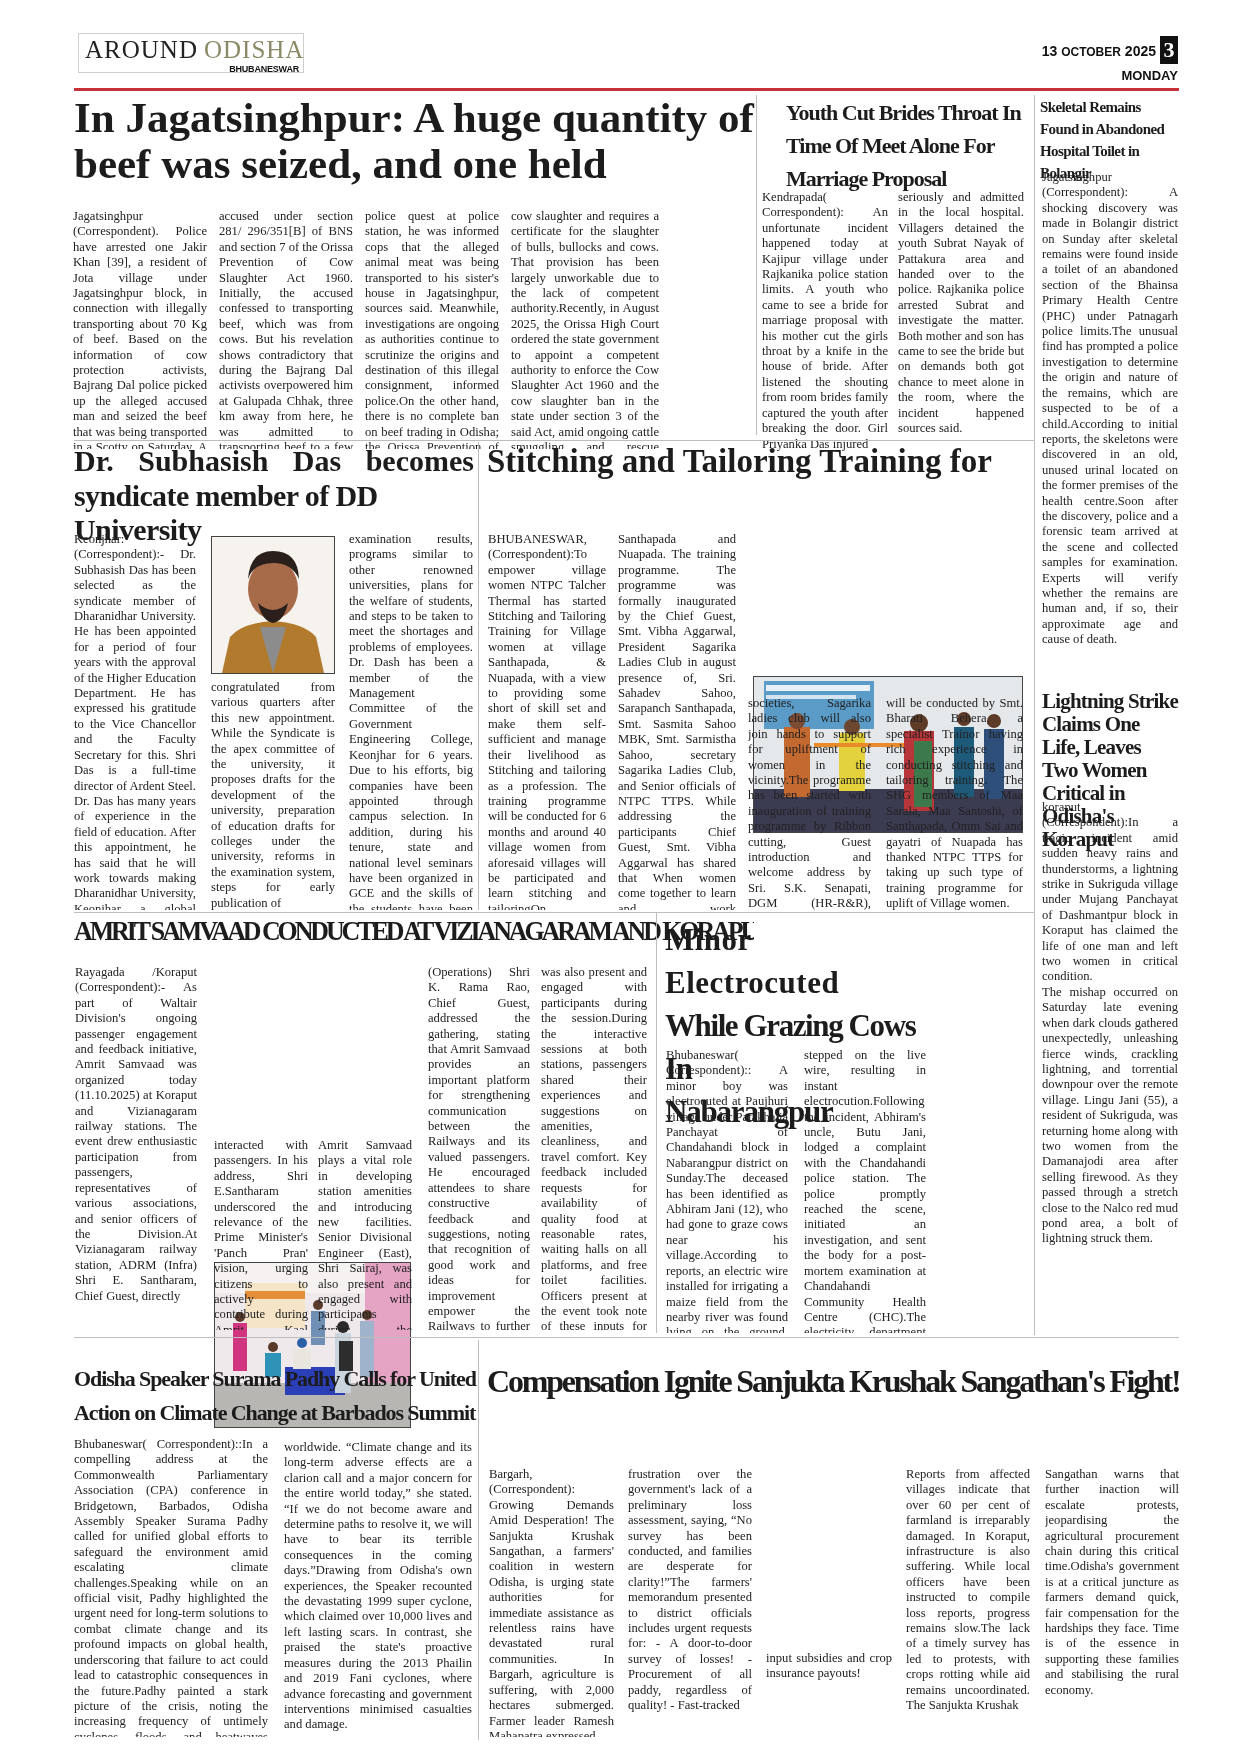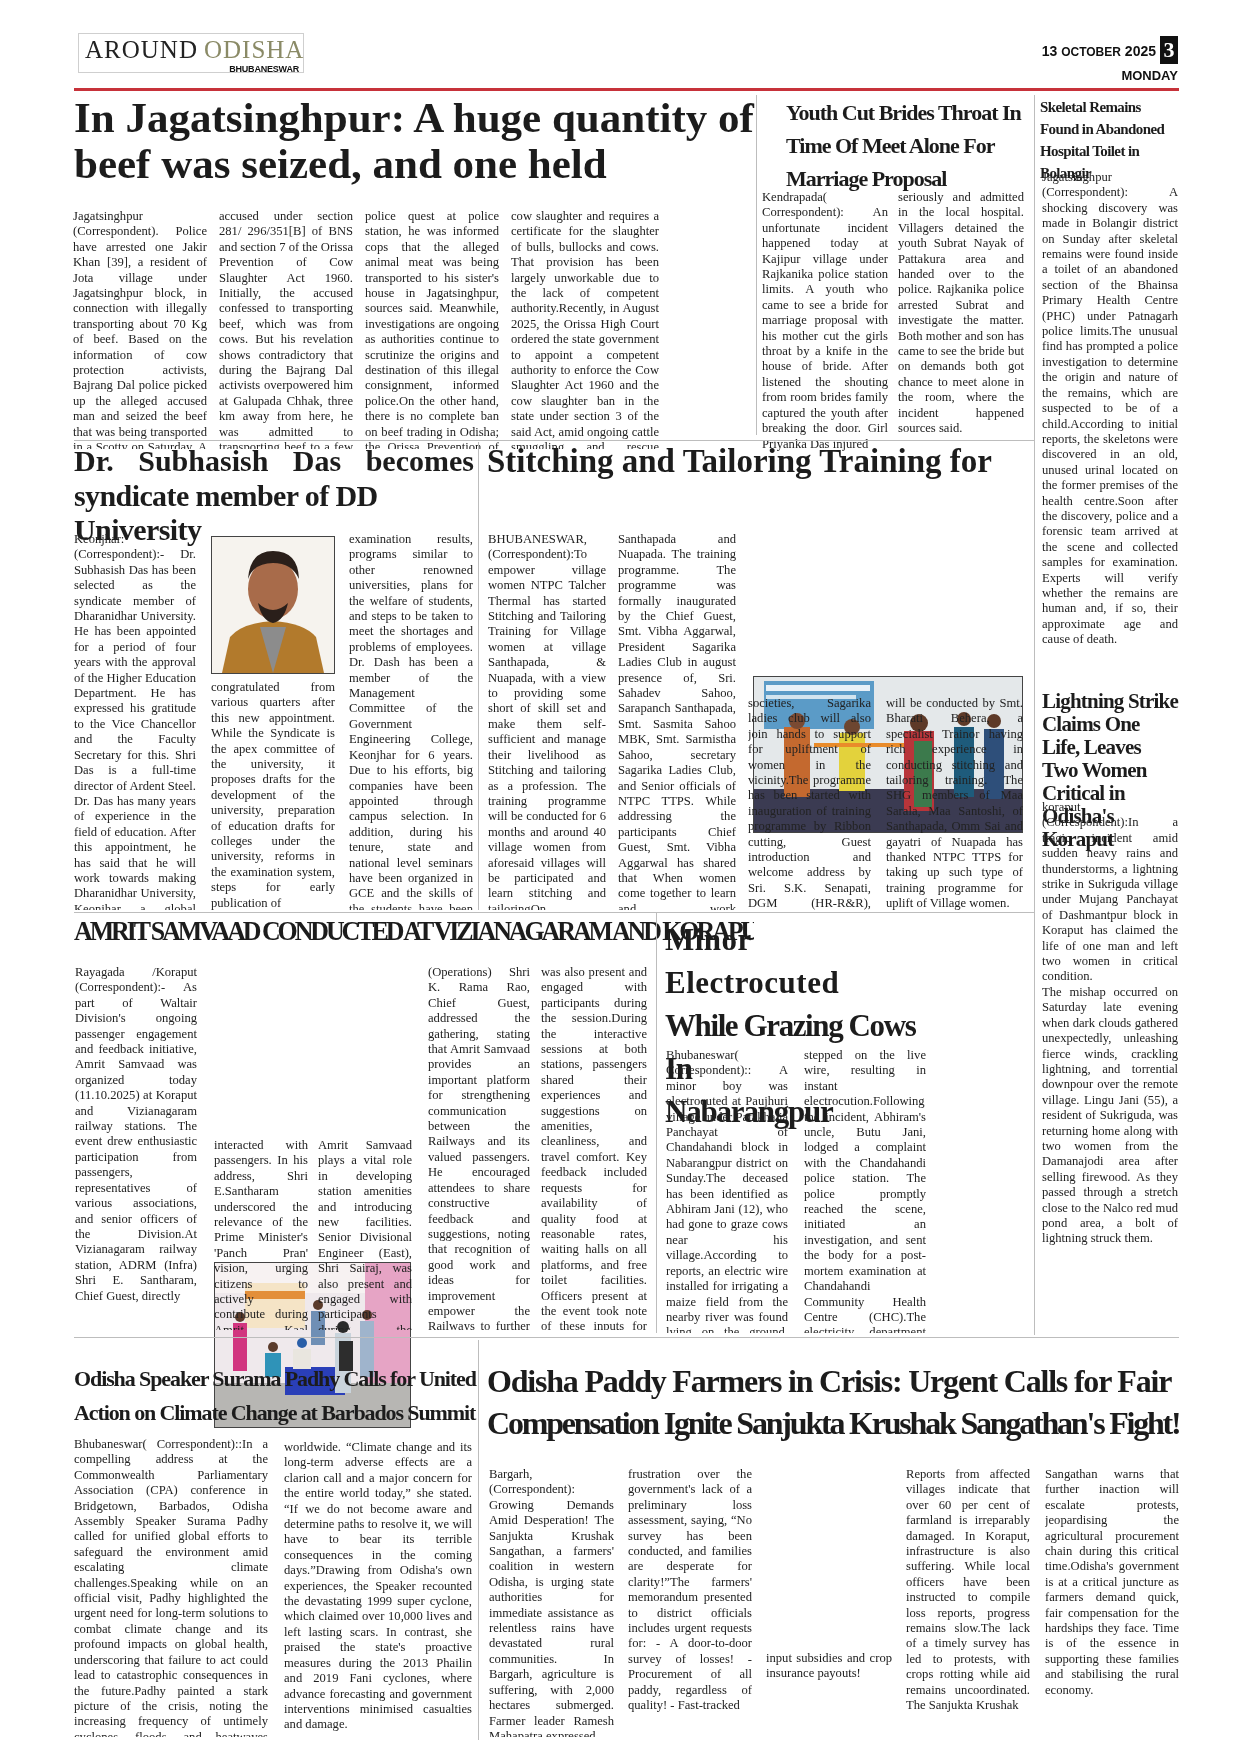--- a/index.html
+++ b/index.html
@@ -171,21 +171,20 @@
 
 <div class="abs" style="left:74px; top:1362px; width:400px;">
   <h2 class="headline" style="font-size:22px; line-height:34px; letter-spacing:-1.1px; white-space:nowrap;">Odisha Speaker Surama Padhy Calls for United</h2>
   <h2 class="headline" style="font-size:22px; line-height:34px; letter-spacing:-1.1px; white-space:nowrap;">Action on Climate Change at Barbados Summit</h2>
 </div>
 <div class="abs col" style="left:74px; top:1437px; width:194px; height:300px;">Bhubaneswar( Correspondent)::In a compelling address at the Commonwealth Parliamentary Association (CPA) conference in Bridgetown, Barbados, Odisha Assembly Speaker Surama Padhy called for unified global efforts to safeguard the environment amid escalating climate challenges.Speaking while on an official visit, Padhy highlighted the urgent need for long-term solutions to combat climate change and its profound impacts on global health, underscoring that failure to act could lead to catastrophic consequences in the future.Padhy painted a stark picture of the crisis, noting the increasing frequency of untimely cyclones, floods, and heatwaves disrupting environmental balance and claiming lives</div>
 <div class="abs col" style="left:284px; top:1440px; width:188px; height:300px;">worldwide. “Climate change and its long-term adverse effects are a clarion call and a major concern for the entire world today,” she stated. “If we do not become aware and determine paths to resolve it, we will have to bear its terrible consequences in the coming days.”Drawing from Odisha's own experiences, the Speaker recounted the devastating 1999 super cyclone, which claimed over 10,000 lives and left lasting scars. In contrast, she praised the state's proactive measures during the 2013 Phailin and 2019 Fani cyclones, where advance forecasting and government interventions minimised casualties and damage.</div>
 <div class="abs vrule" style="left:478px; top:1340px; height:400px;"></div>
 
 <div class="abs" style="left:487px; top:1360px; width:692px;">
-  <h2 class="headline" style="font-size:32px; line-height:42px; letter-spacing:-1.2px; white-space:nowrap;">Odisha Paddy Farmers in Crisis: Urgent Calls for Fair</h2>
   <h2 class="headline" style="font-size:32px; line-height:42px; letter-spacing:-2.2px; white-space:nowrap;">Compensation Ignite Sanjukta Krushak Sangathan's Fight!</h2>
 </div>
 <div class="abs col" style="left:489px; top:1467px; width:125px; height:270px;">Bargarh,(Correspondent): Growing Demands Amid Desperation! The Sanjukta Krushak Sangathan, a farmers' coalition in western Odisha, is urging state authorities for immediate assistance as relentless rains have devastated rural communities. In Bargarh, agriculture is suffering, with 2,000 hectares submerged. Farmer leader Ramesh Mahapatra expressed</div>
 <div class="abs col" style="left:628px; top:1467px; width:124px; height:270px;">frustration over the government's lack of a preliminary loss assessment, saying, “No survey has been conducted, and families are desperate for clarity!”The farmers' memorandum presented to district officials includes urgent requests for: - A door-to-door survey of losses! - Procurement of all paddy, regardless of quality! - Fast-tracked</div>
 
 <div class="abs caption" style="left:766px; top:1651px; width:126px;">input subsidies and crop insurance payouts!</div>
 <div class="abs col" style="left:906px; top:1467px; width:124px; height:270px;">Reports from affected villages indicate that over 60 per cent of farmland is irreparably damaged. In Koraput, infrastructure is also suffering. While local officers have been instructed to compile loss reports, progress remains slow.The lack of a timely survey has led to protests, with crops rotting while aid remains uncoordinated. The Sanjukta Krushak</div>
 <div class="abs col" style="left:1045px; top:1467px; width:134px; height:270px;">Sangathan warns that further inaction will escalate protests, jeopardising the agricultural procurement chain during this critical time.Odisha's government is at a critical juncture as farmers demand quick, fair compensation for the hardships they face. Time is of the essence in supporting these families and stabilising the rural economy.</div>
 
 </body></html>

